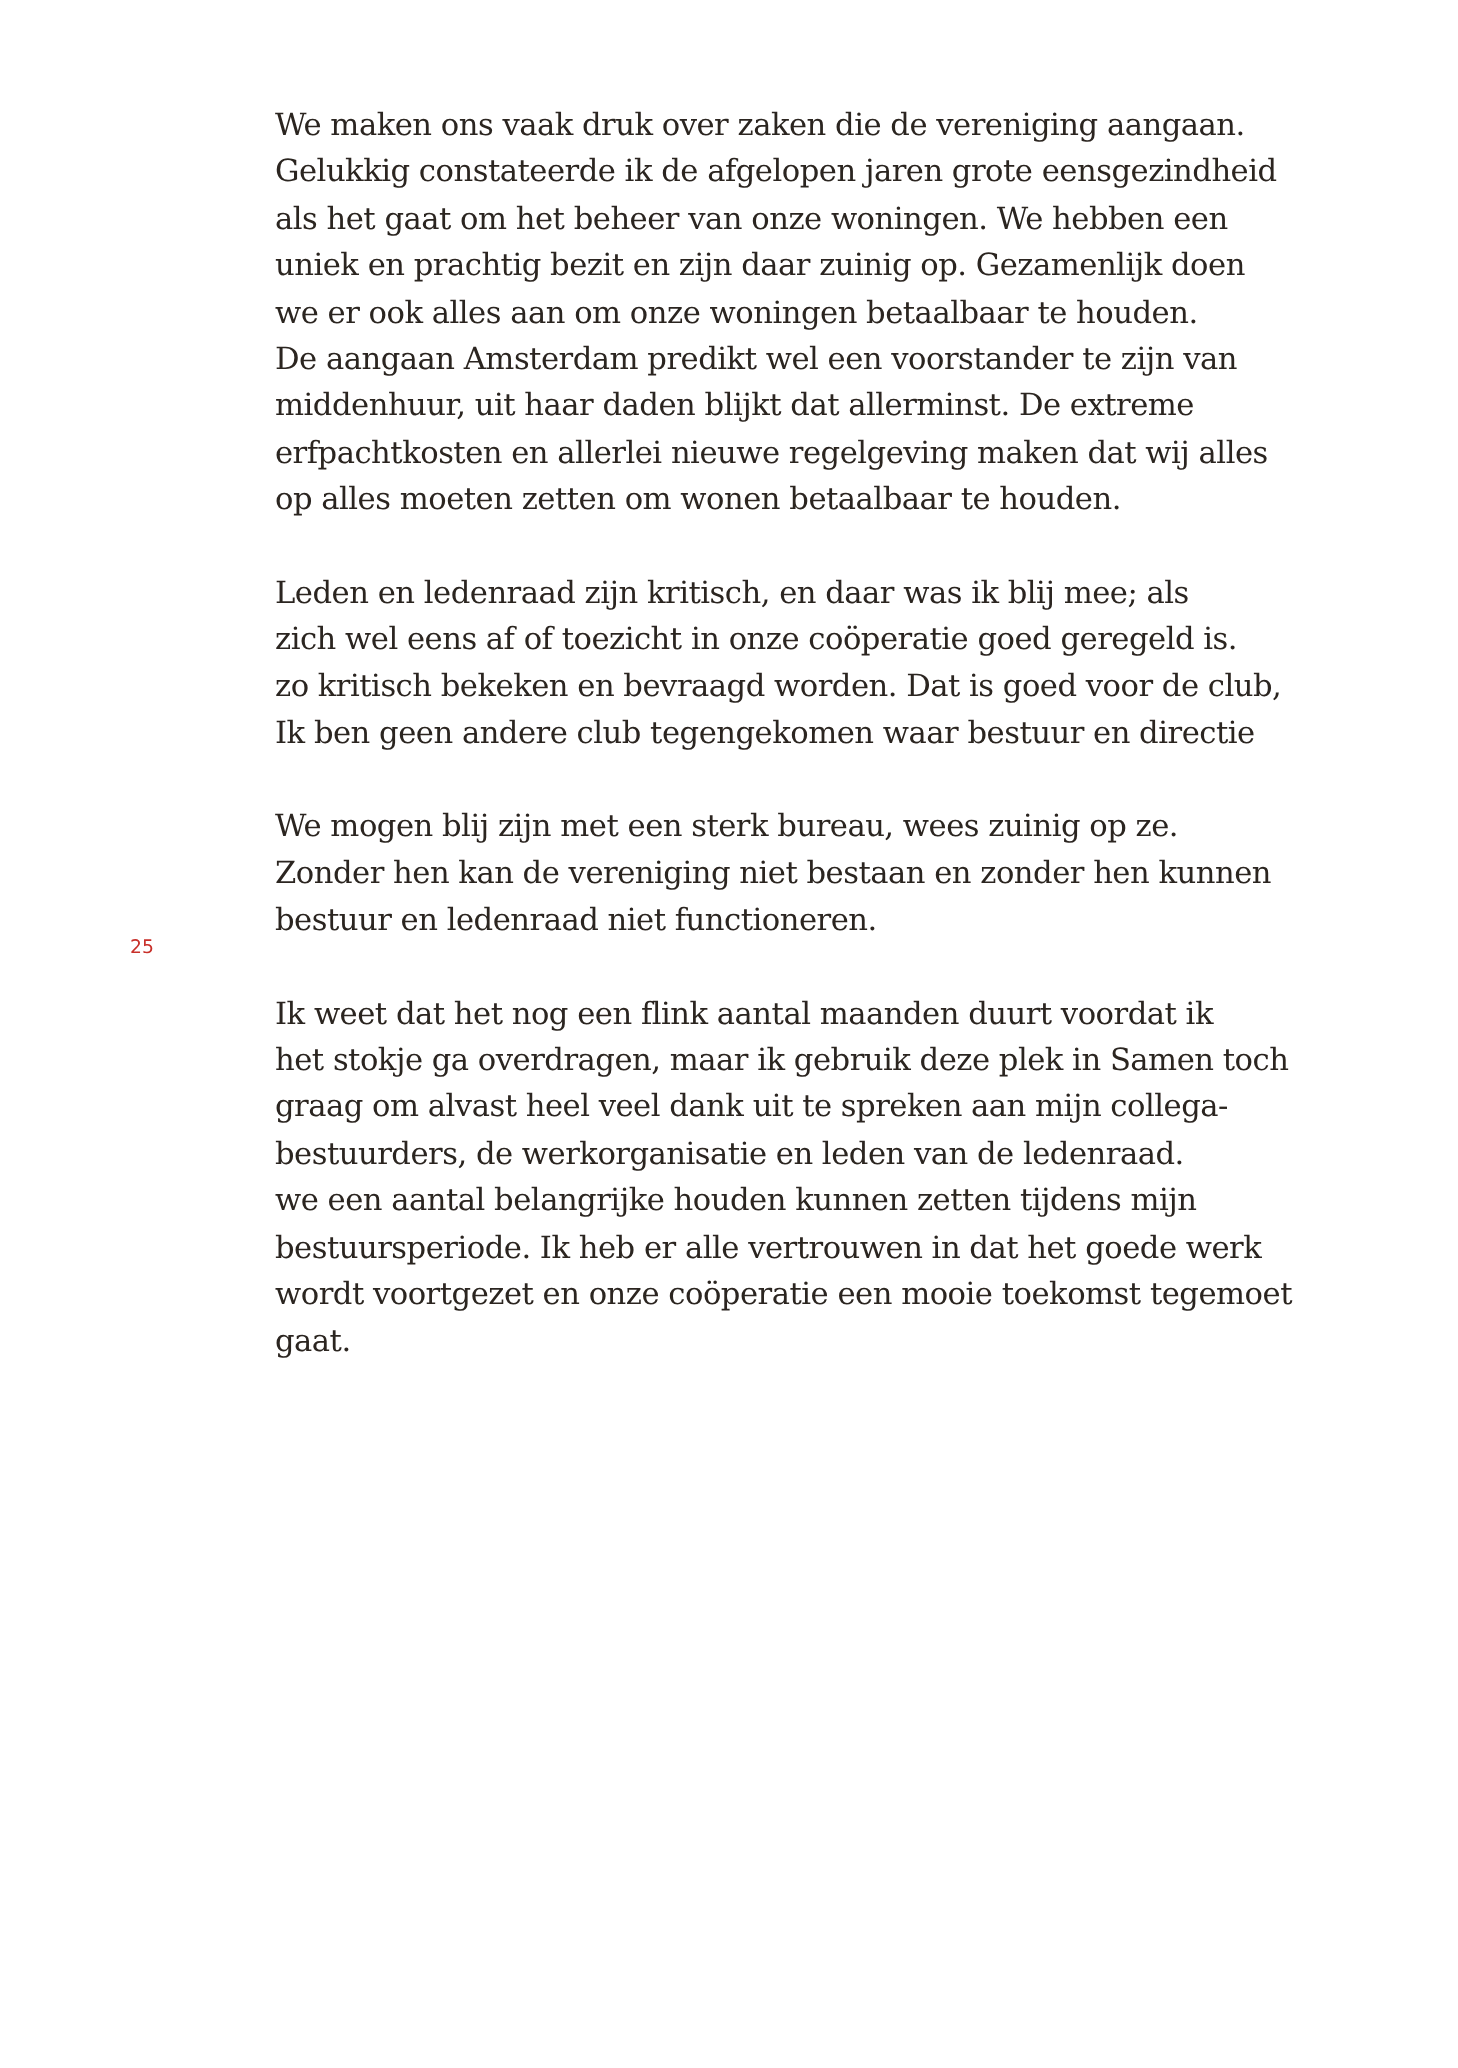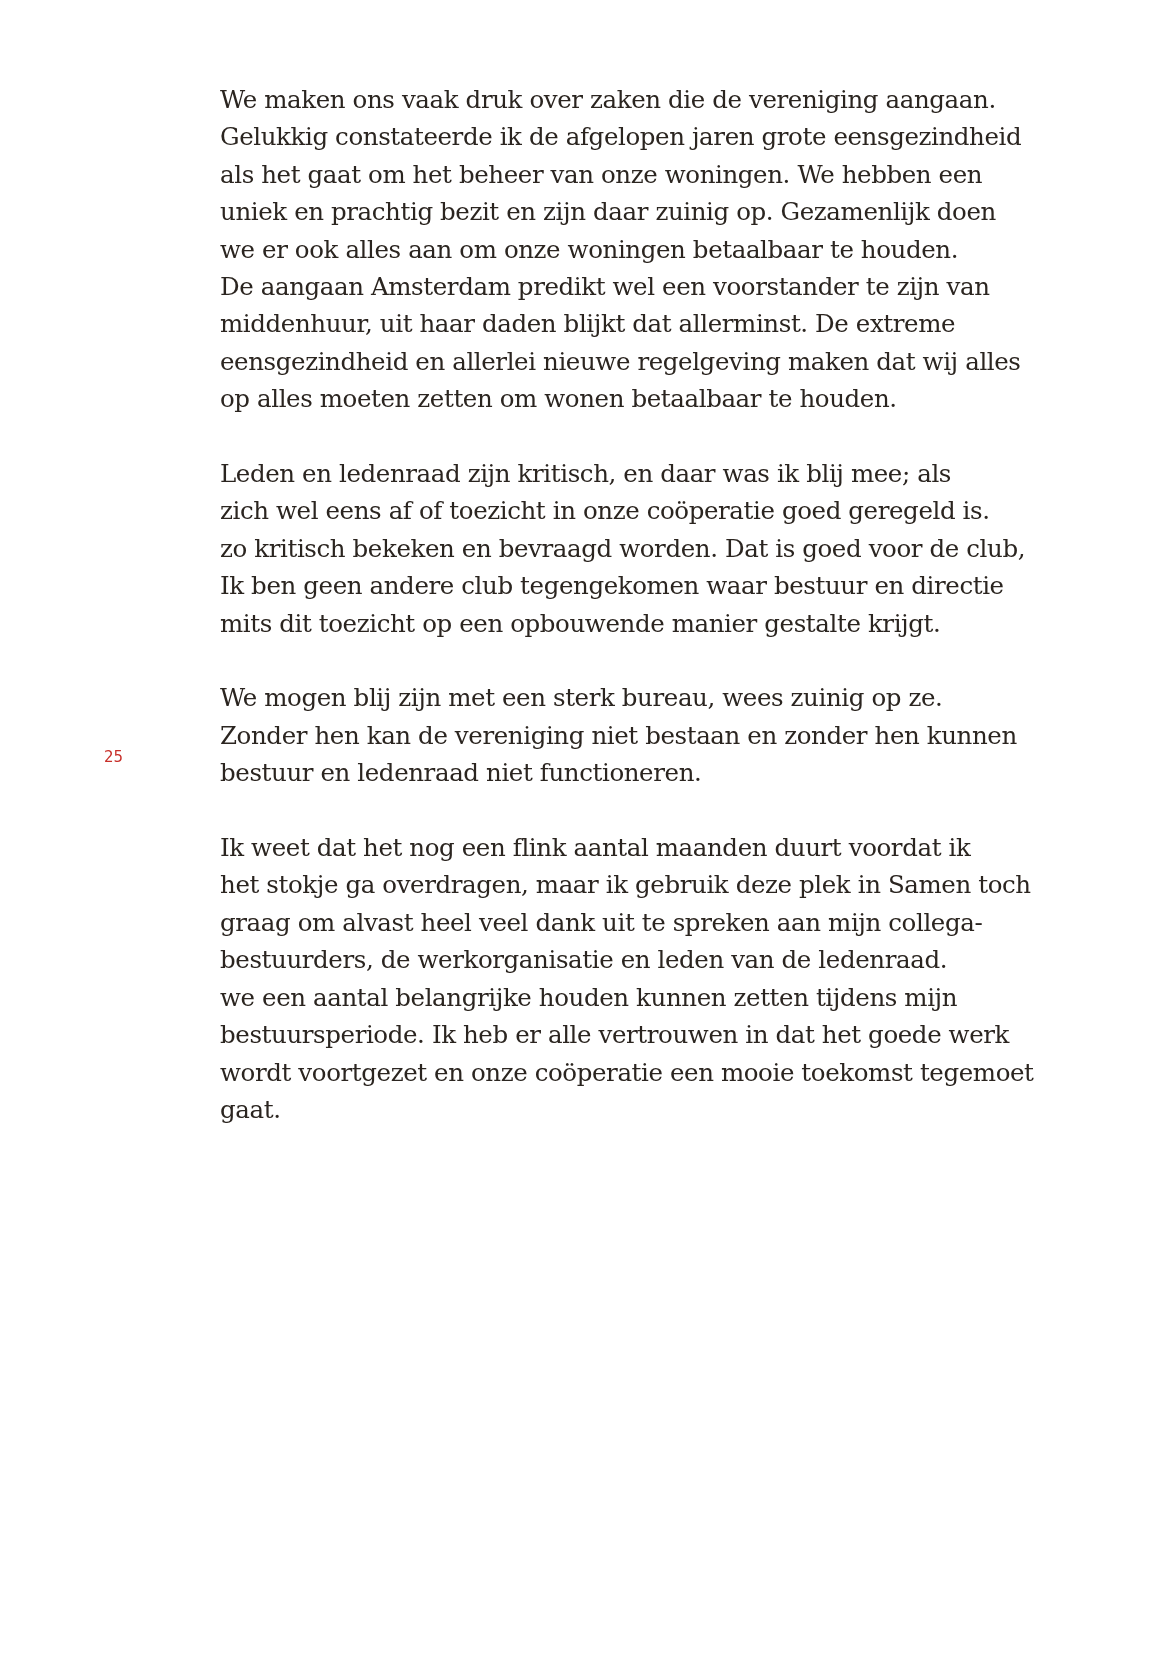--- a/index.html
+++ b/index.html
@@ -23,29 +23,28 @@
 
 <div class="body-text">
   <p class="para">
     <span class="line">We maken ons vaak druk over zaken die de vereniging aangaan.</span>
     <span class="line">Gelukkig constateerde ik de afgelopen jaren grote eensgezindheid</span>
     <span class="line">als het gaat om het beheer van onze woningen. We hebben een</span>
     <span class="line">uniek en prachtig bezit en zijn daar zuinig op. Gezamenlijk doen</span>
     <span class="line">we er ook alles aan om onze woningen betaalbaar te houden.</span>
     <span class="line">De aangaan Amsterdam predikt wel een voorstander te zijn van</span>
     <span class="line">middenhuur, uit haar daden blijkt dat allerminst. De extreme</span>
-    <span class="line">eensgezindheid en allerlei nieuwe regelgeving maken dat wij alles</span>
+    <span class="line">erfpachtkosten en allerlei nieuwe regelgeving maken dat wij alles</span>
     <span class="line">op alles moeten zetten om wonen betaalbaar te houden.</span>
   </p>
   <p class="para">
     <span class="line">Leden en ledenraad zijn kritisch, en daar was ik blij mee; als</span>
     <span class="line">zich wel eens af of toezicht in onze coöperatie goed geregeld is.</span>
     <span class="line">zo kritisch bekeken en bevraagd worden. Dat is goed voor de club,</span>
     <span class="line">Ik ben geen andere club tegengekomen waar bestuur en directie</span>
-    <span class="line">mits dit toezicht op een opbouwende manier gestalte krijgt.</span>
   </p>
   <p class="para">
     <span class="line">We mogen blij zijn met een sterk bureau, wees zuinig op ze.</span>
     <span class="line">Zonder hen kan de vereniging niet bestaan en zonder hen kunnen</span>
     <span class="line">bestuur en ledenraad niet functioneren.</span>
   </p>
   <p class="para">
     <span class="line">Ik weet dat het nog een flink aantal maanden duurt voordat ik</span>
     <span class="line">het stokje ga overdragen, maar ik gebruik deze plek in Samen toch</span>
     <span class="line">graag om alvast heel veel dank uit te spreken aan mijn collega-</span>

